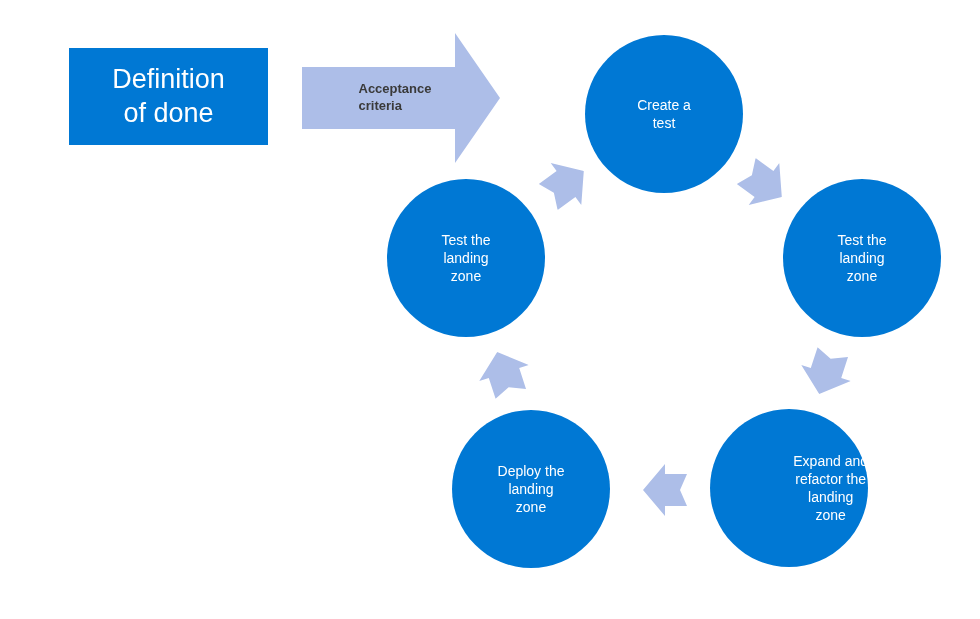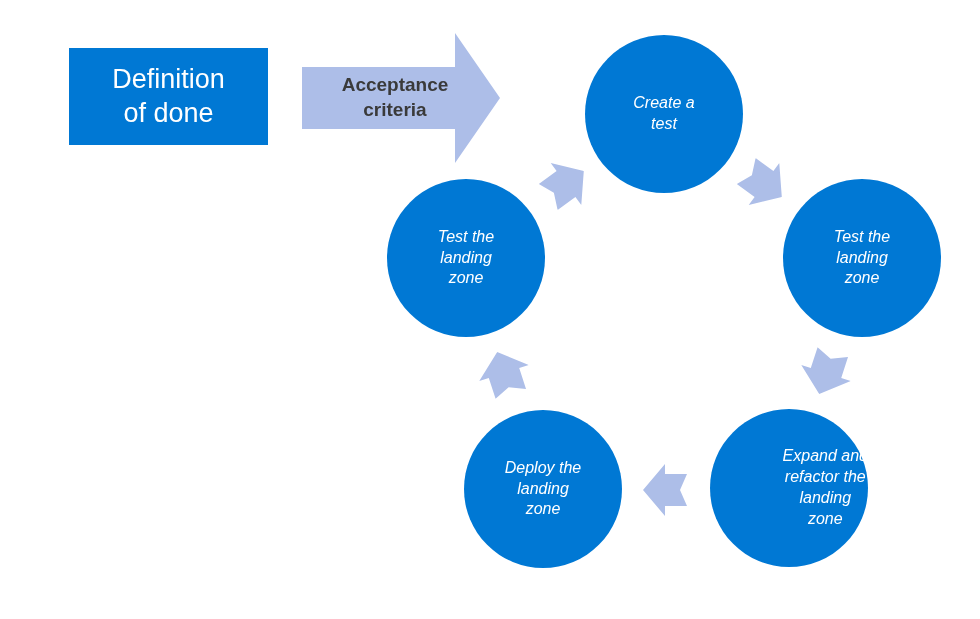--- a/index.html
+++ b/index.html
@@ -54,50 +54,49 @@
   .acc-label {
     position: absolute;
     left: 8px;
     top: 0;
     width: 170px;
     height: 100%;
     display: flex;
     align-items: center;
     justify-content: center;
     color: #3A3A3A;
-    font-size: 19px;
+    font-size: 13px;
     font-weight: 700;
     line-height: 1.3;
-    text-align: center;
+    text-align: left;
     white-space: pre-line;
   }
 
   
   .circle {
     position: absolute;
     width: 158px;
     height: 158px;
     border-radius: 50%;
     background: #0078D4;
     display: flex;
     align-items: center;
     justify-content: center;
   }
   .circle-label {
     color: #ffffff;
-    font-size: 16px;
+    font-size: 14px;
     line-height: 1.3;
     text-align: center;
     white-space: pre-line;
-    font-style: italic;
   }
   .c1 { left: 585px; top: 35px; }
   .c2 { left: 783px; top: 179px; }
   .c3 { left: 710px; top: 409px; justify-content: flex-end; }
-  .c4 { left: 464px; top: 410px; }
+  .c4 { left: 452px; top: 410px; }
   .c5 { left: 387px; top: 179px; }
 
   
   .cyc-arrow {
     position: absolute;
     width: 44px;
     height: 52px;
     margin-left: -22px;
     margin-top: -26px;
   }

